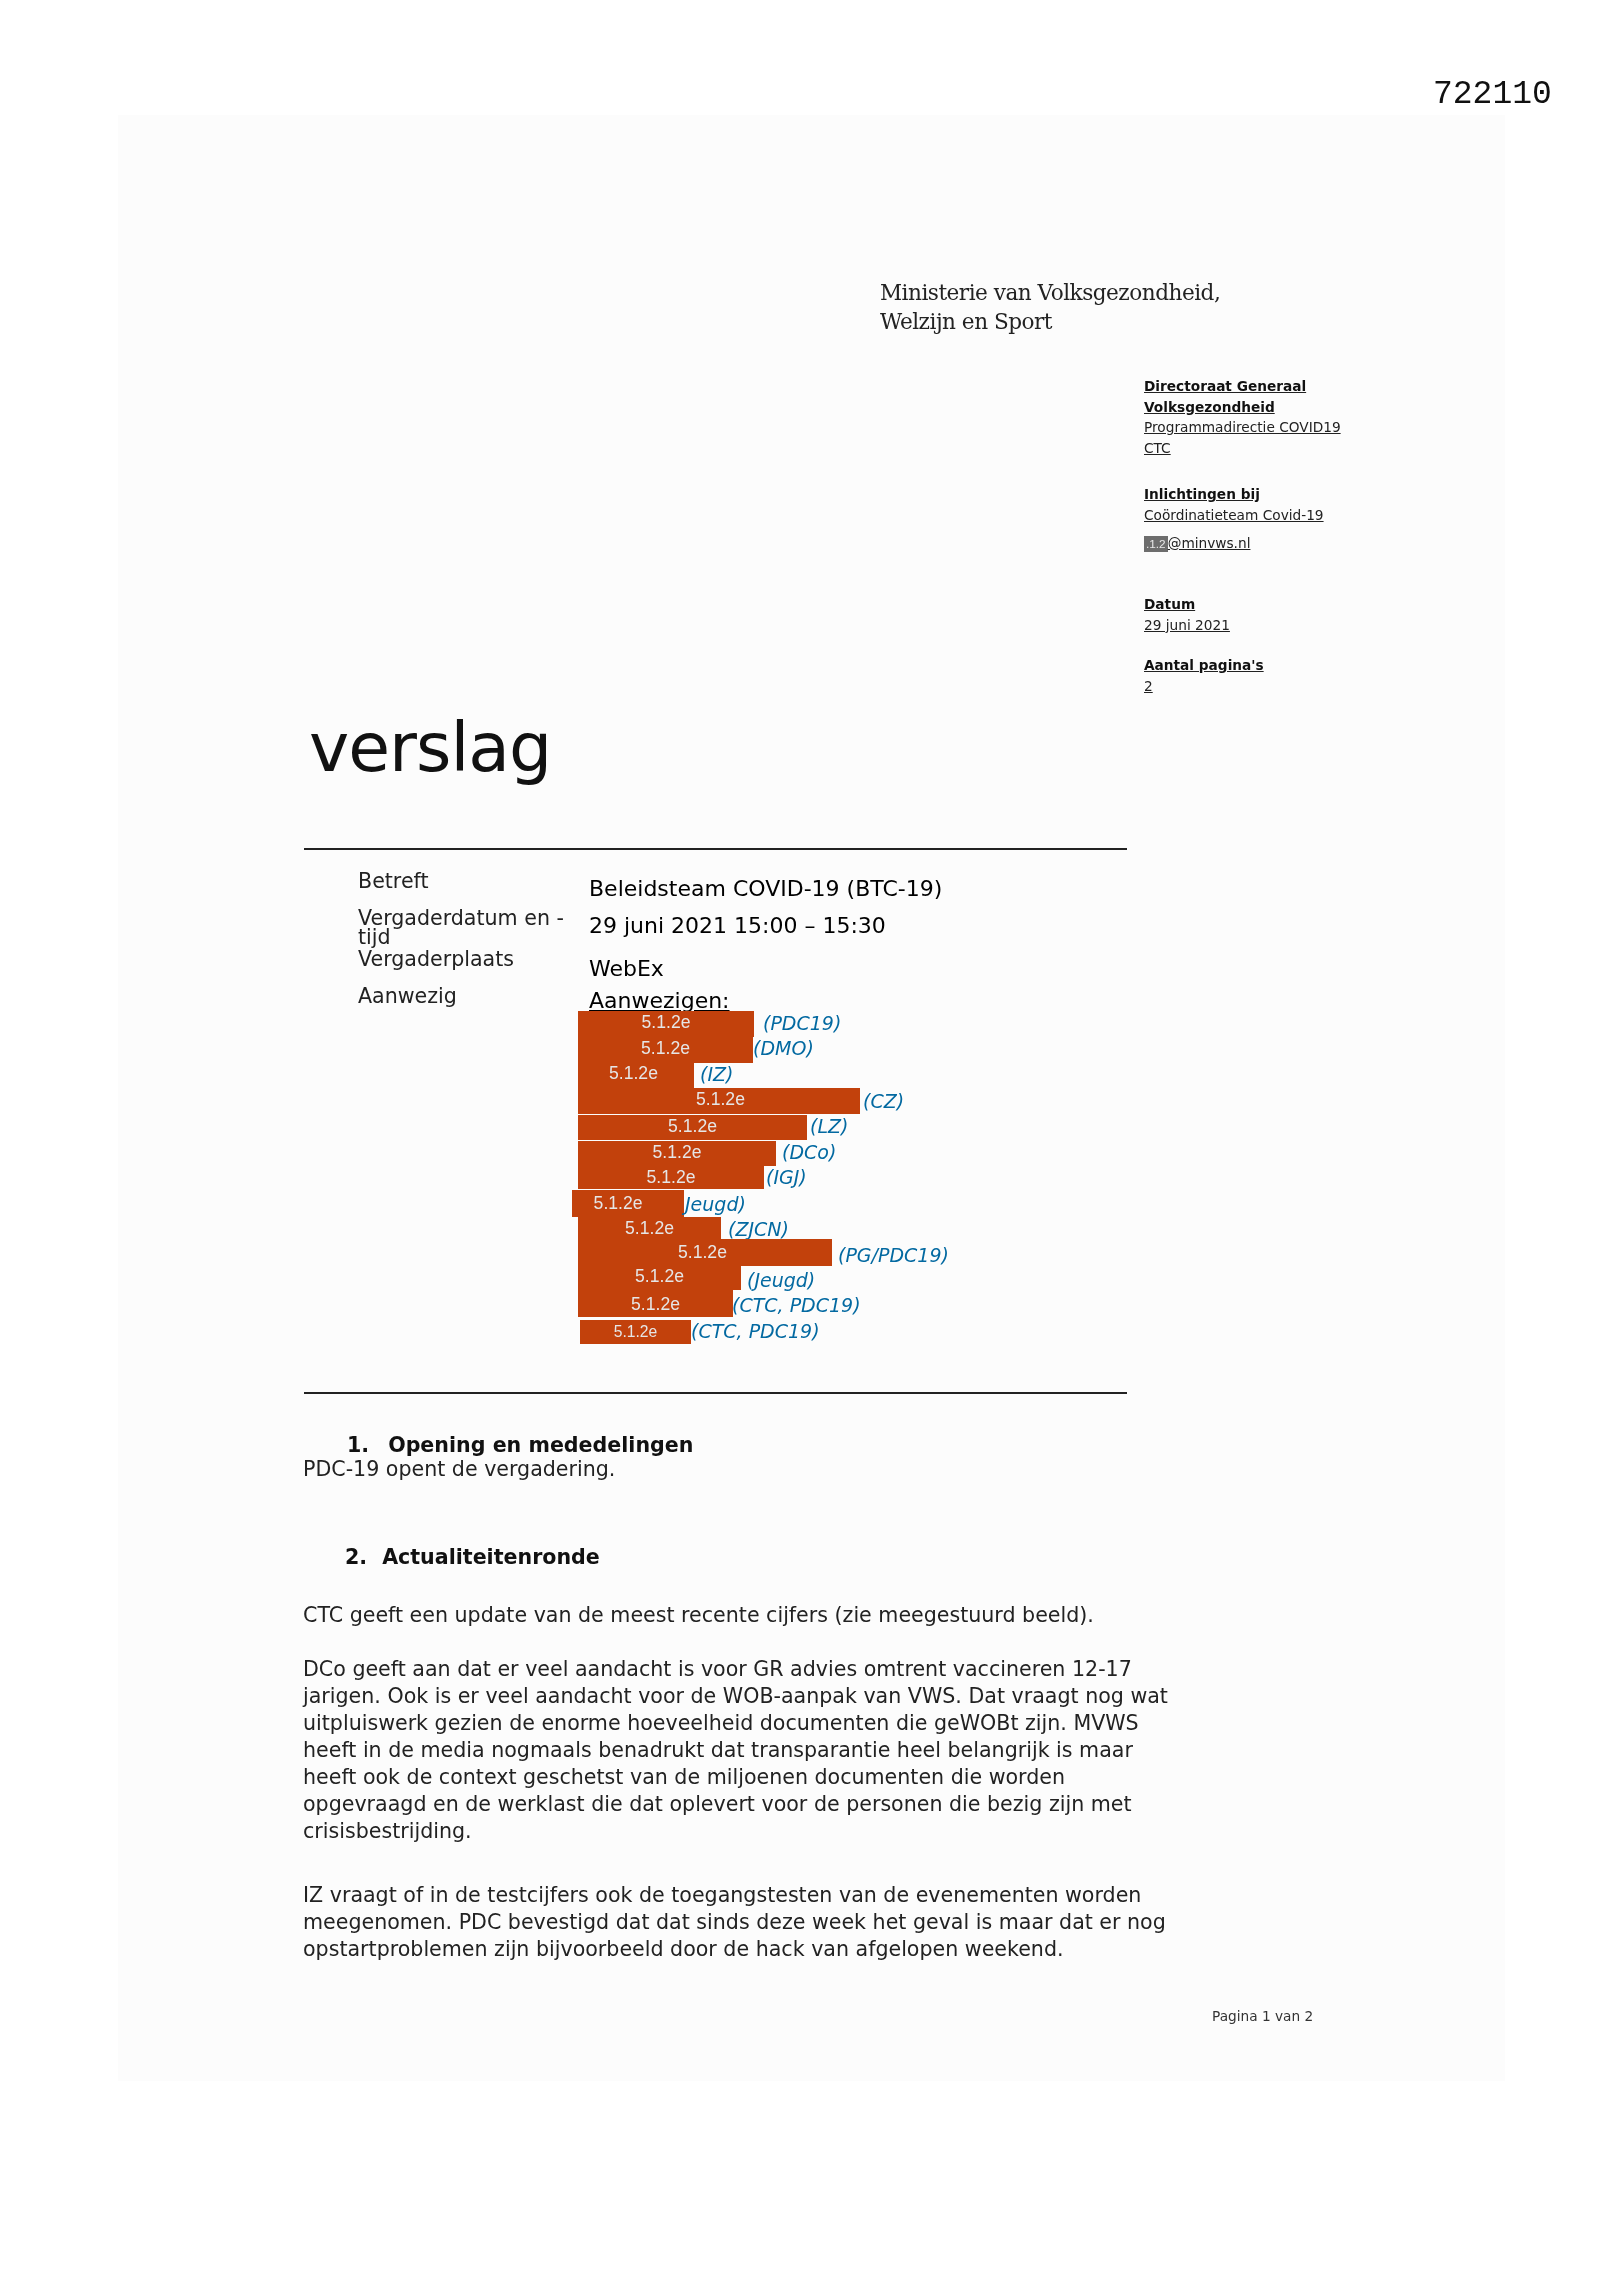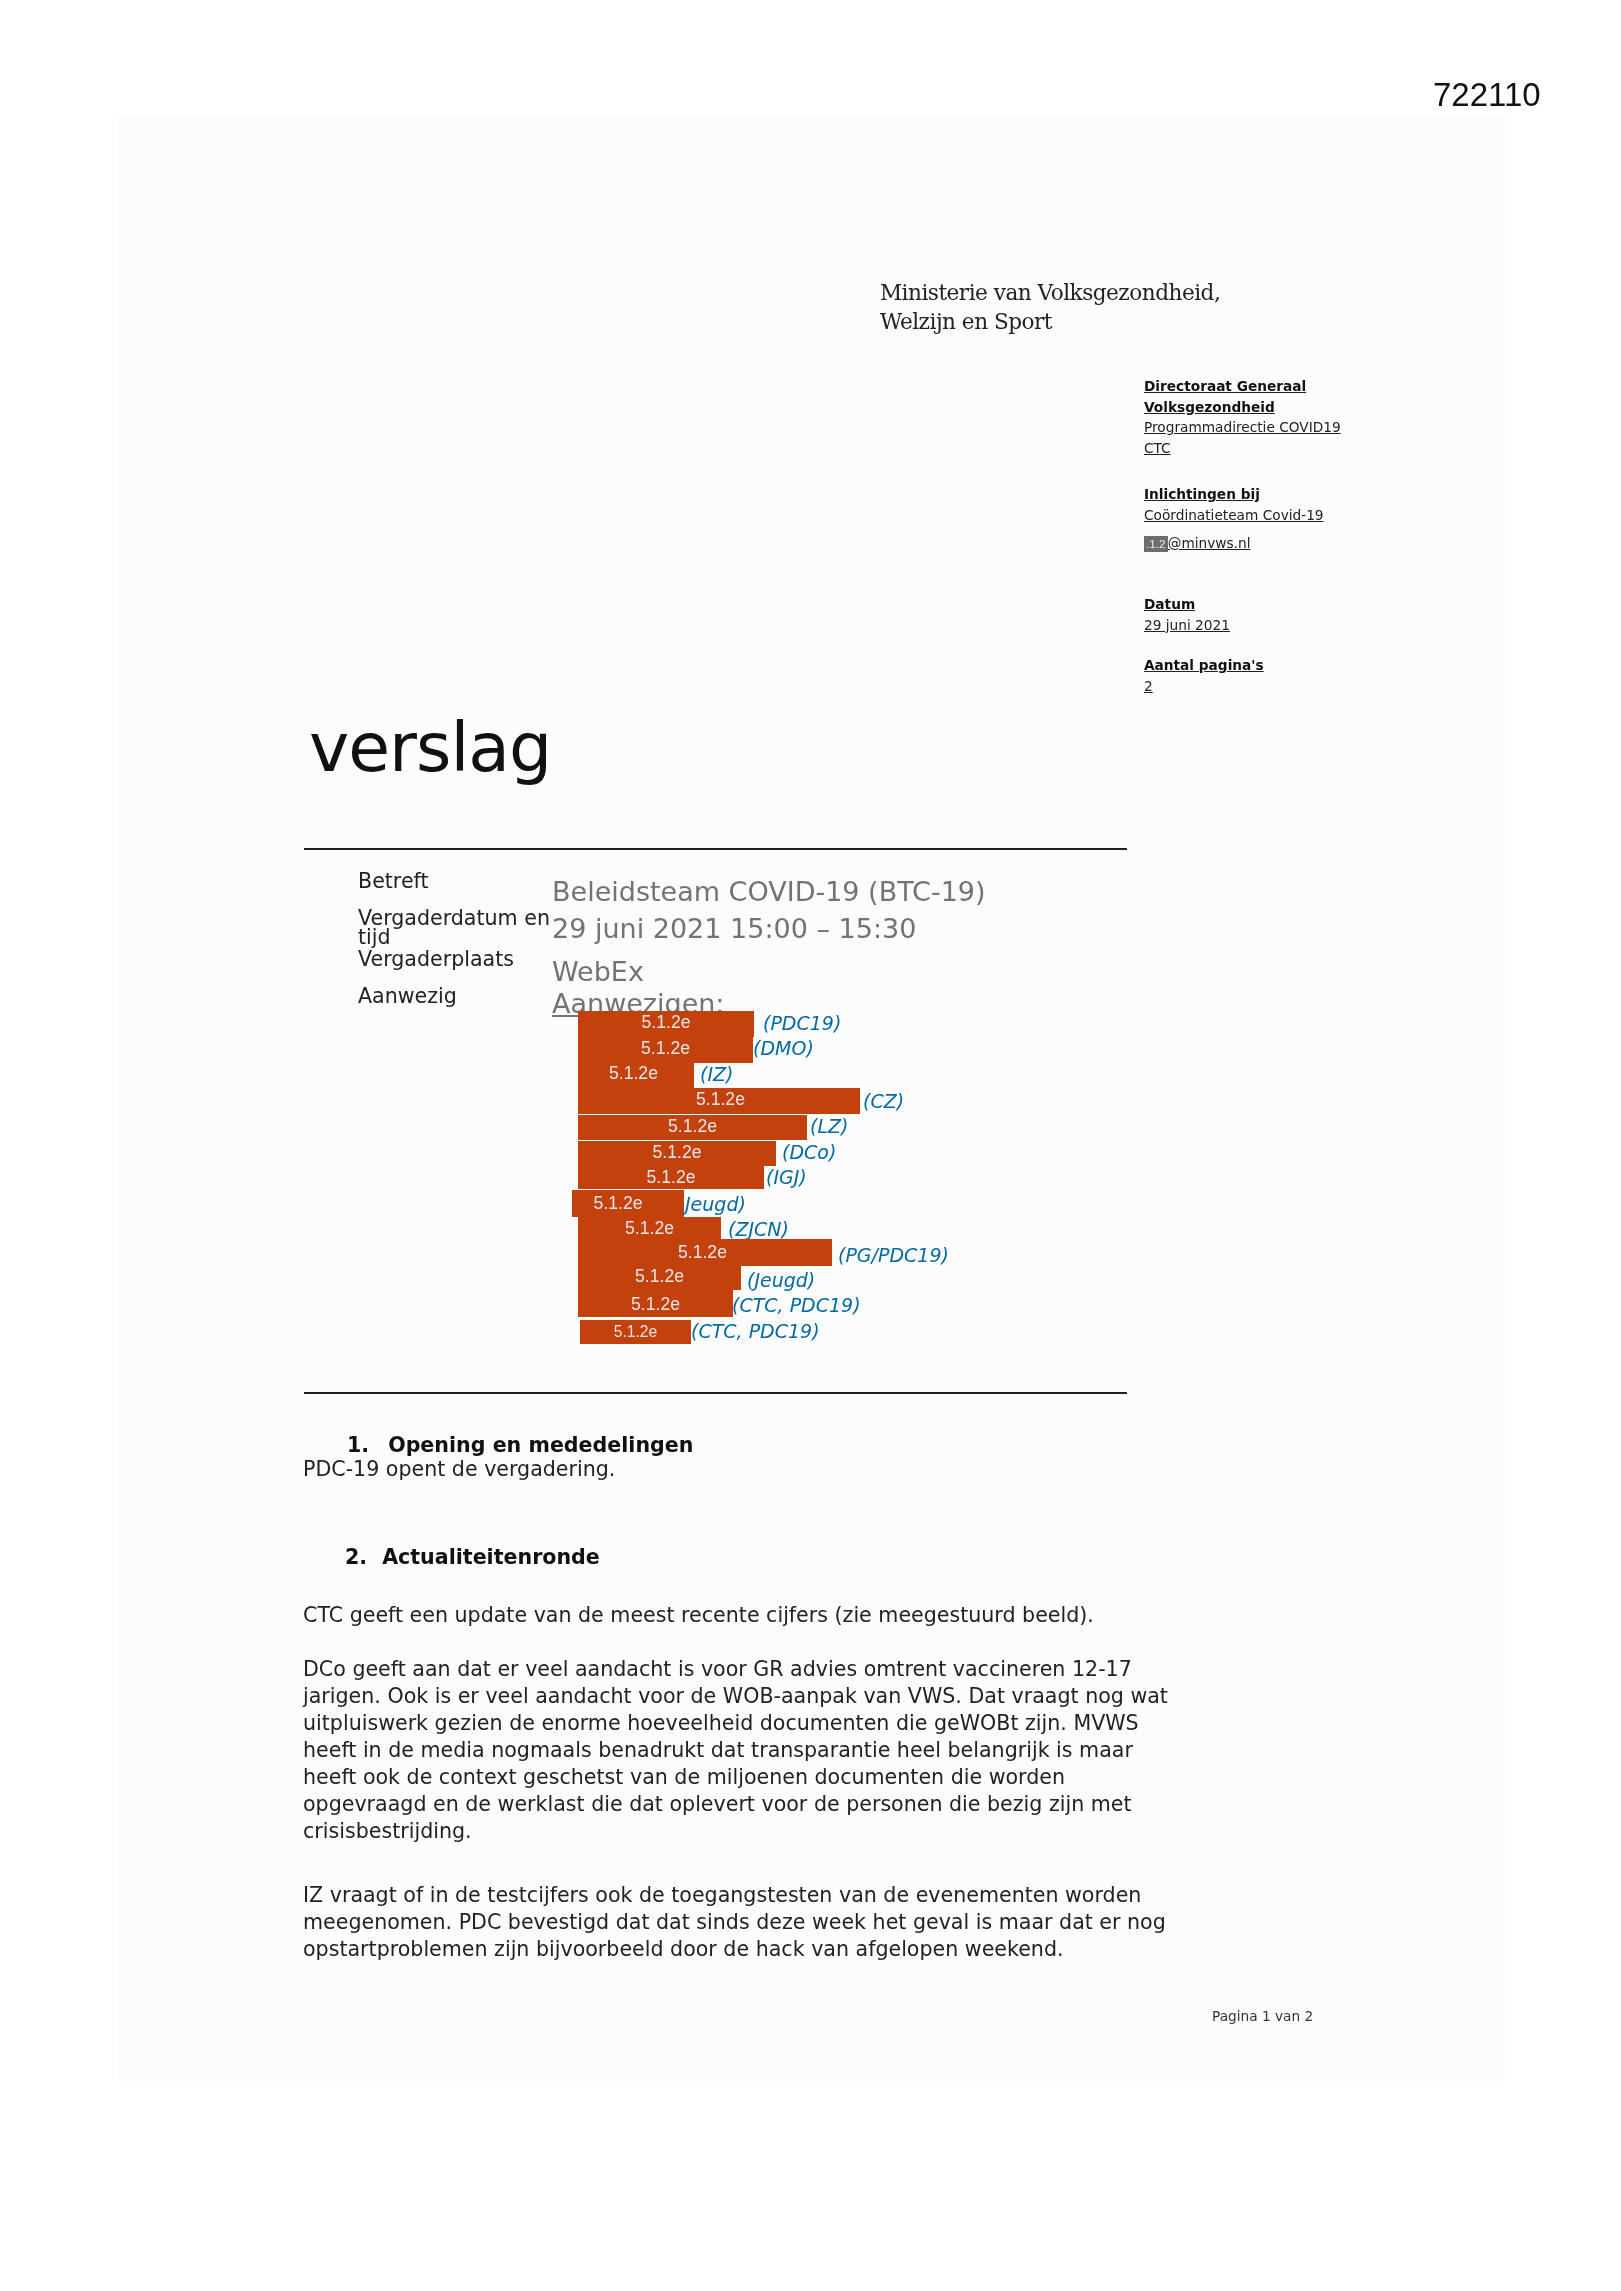--- a/index.html
+++ b/index.html
@@ -1,28 +1,28 @@
 <!DOCTYPE html>
 <html><head>
 <meta charset="utf-8">
 <style>
   html, body { margin:0; padding:0; }
   body { width:1621px; height:2292px; position:relative; background:#ffffff; overflow:hidden;
          font-family:"DejaVu Sans", sans-serif; color:#111; }
   .scan { position:absolute; left:118px; top:115px; width:1387px; height:1966px; background:#fcfcfc; }
   .abs { position:absolute; white-space:nowrap; }
-  .docnum { left:1433px; top:76px; font-family:Liberation Sans, sans-serif; font-size:33px; color:#111; }
+  .docnum { left:1433px; top:76px; font-family:Liberation Mono, monospace; font-size:33px; color:#111; }
   .ministry { left:880px; top:278px; font-family:"DejaVu Serif", serif; font-size:21.6px; line-height:29px; color:#222; letter-spacing:-0.5px; }
   .meta { left:1144px; font-size:13.7px; line-height:20.6px; color:#222;text-decoration:underline; }
   .meta b { font-weight:bold; color:#111; }
   .redact-inline { display:inline-block; background:#6d6d6d; color:#e8e8e8; font-family:"Liberation Sans", sans-serif; font-size:11.8px; line-height:16.7px; padding:0 2px; vertical-align:middle; }
   .title { left:309px; top:708px; font-family:"DejaVu Sans", sans-serif; font-size:68px; color:#111; letter-spacing:-1px; }
   .rule { position:absolute; height:2px; background:#222; }
   .lbl { left:316px; font-size:20.6px; color:#222; line-height:21.6px;margin-left:42px; }
-  .val { left:552px; font-size:27px; color:#737373; }
+  .val { left:589px; font-size:22px; color:#000000; }
   .underline { text-decoration:underline; }
   .bar { position:absolute; background:#c2410c; color:#e6e6e6; font-family:"Liberation Sans", sans-serif; font-size:17.6px; line-height:23.5px; text-align:center; }
   .att { position:absolute; font-size:19px; color:#0369a1; white-space:nowrap; line-height:23.5px;font-style:italic; }
   .h { font-weight:bold; font-size:20.6px; color:#111; }
   .para { left:303px; width:882px; font-size:20.6px; line-height:27px; color:#222; white-space:normal; }
   .footer { left:1212px; top:2008px; font-size:13.7px; color:#333; }
 </style>
 </head>
 <body>
 

